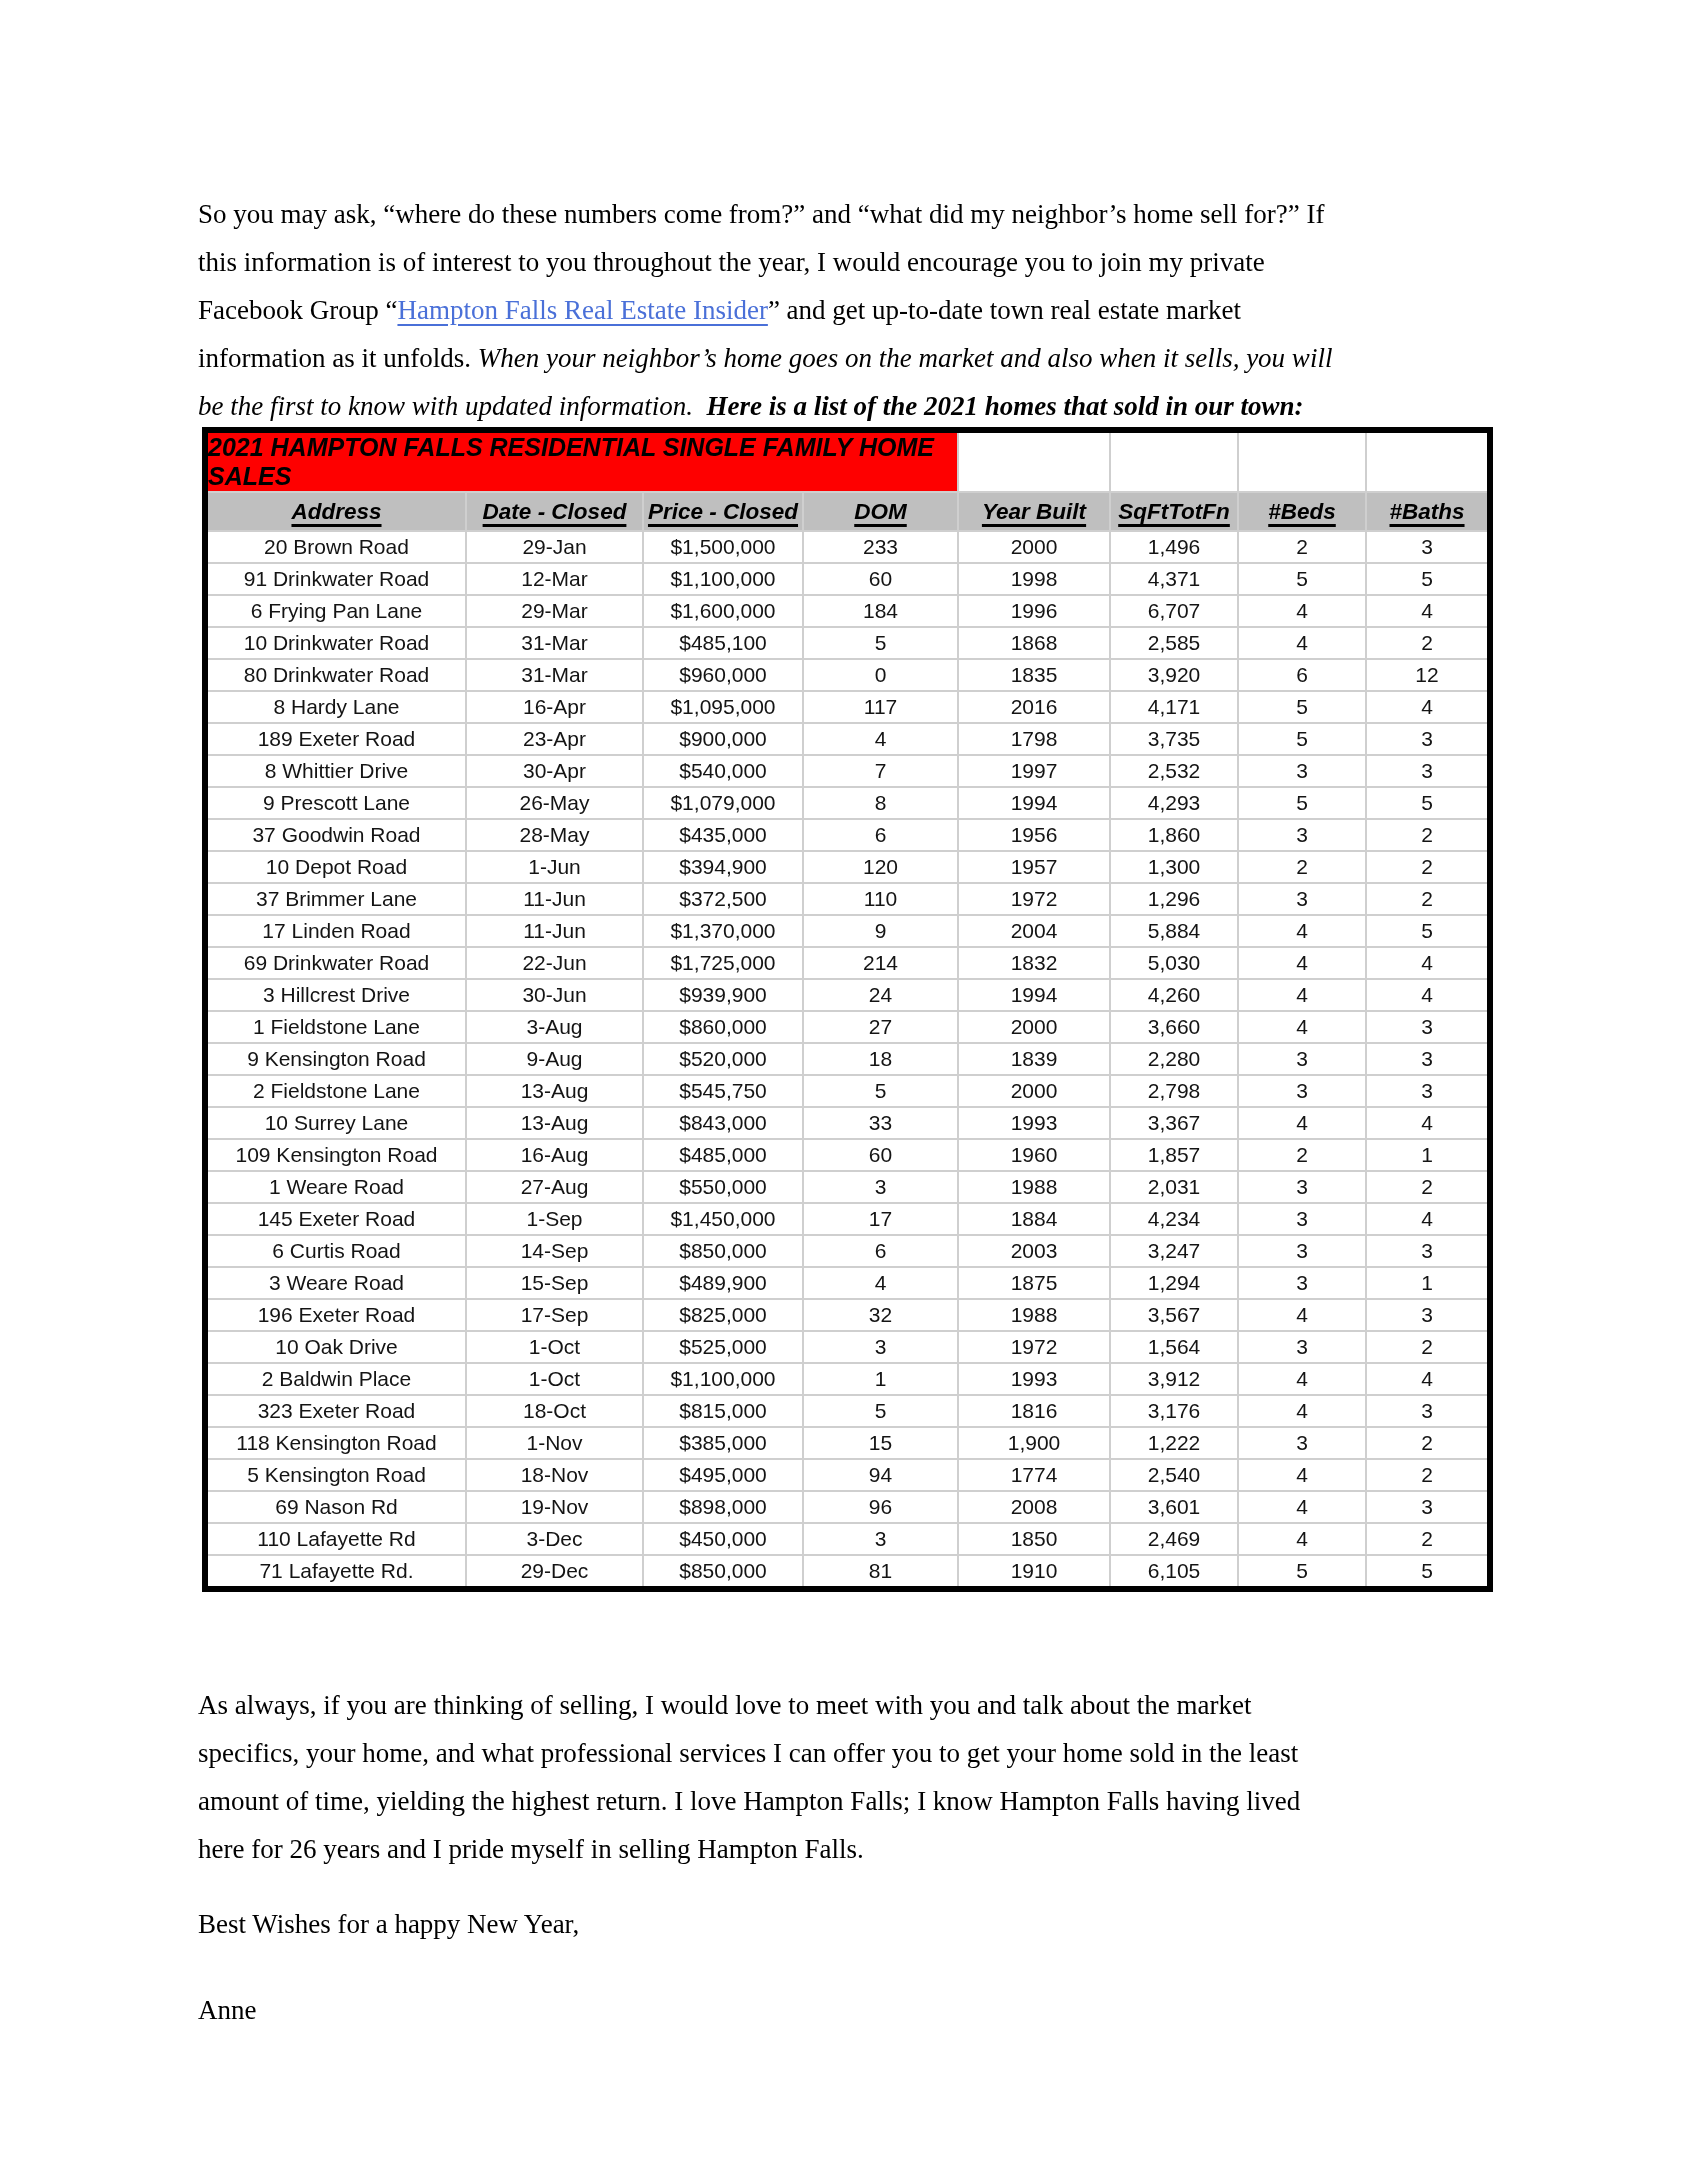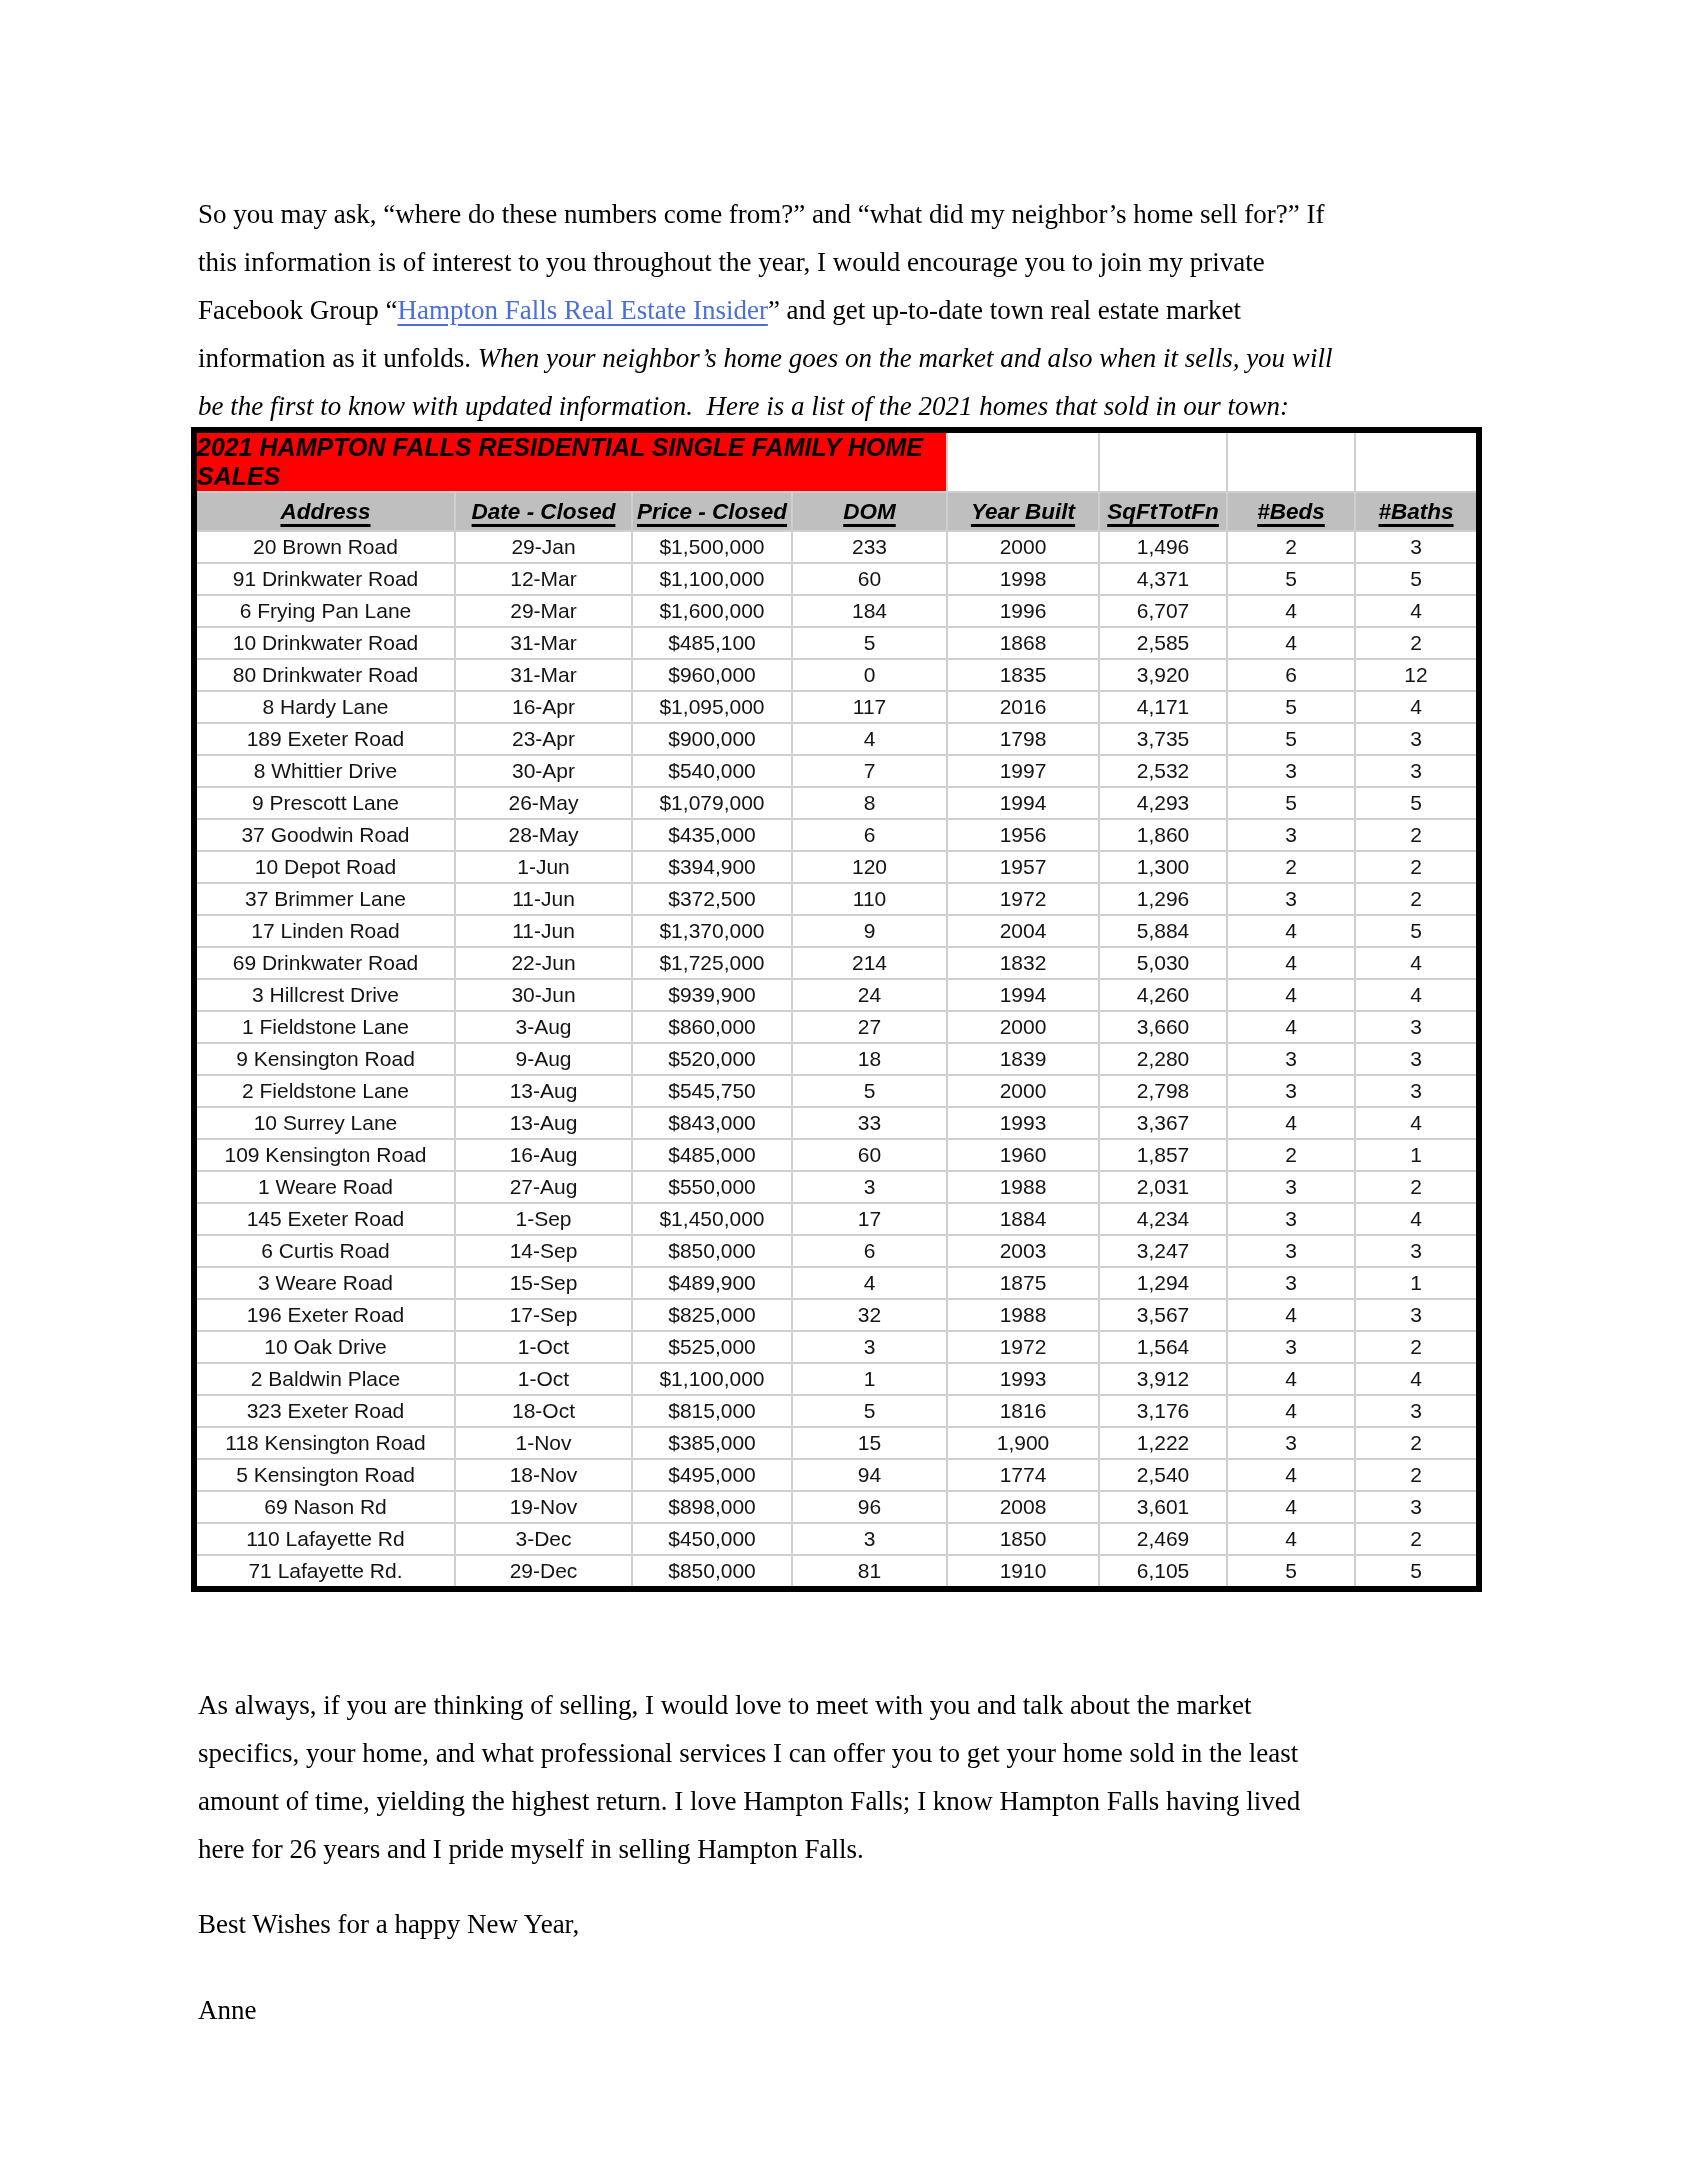--- a/index.html
+++ b/index.html
@@ -24,39 +24,39 @@
   .closing{top:1681px;}
   .tline{
     font-size:27px;
     line-height:48px;
     white-space:pre;
   }
   .seg-n{font-style:normal;}
   .seg-i{font-style:italic;}
   .seg-biu{
     font-style:italic;
-    font-weight:normal;
+    font-weight:bold;
     border-bottom:3.3px solid #000;
     padding-bottom:8px;
     text-align:center;
   }
   a.seg-link{
     color:var(--link);
     text-decoration:underline;
     text-decoration-thickness:2px;
     text-underline-offset:5.3px;
     cursor:pointer;
   }
   .bw{position:absolute;left:198px;top:1900px;font-size:27px;line-height:48px;}
   .sig{position:absolute;left:198px;top:1986px;font-size:27px;line-height:48px;}
 
   
   .sales-table{
     position:absolute;
-    left:191px;
+    left:202px;
     top:427px;
     width:1286px;
     border-collapse:collapse;
     table-layout:fixed;
     border:6px solid #000;
     font-family:"Liberation Sans", sans-serif;
     background:#404040;
   }
   .sales-table td,.sales-table th{
     border:2px solid var(--grid);

